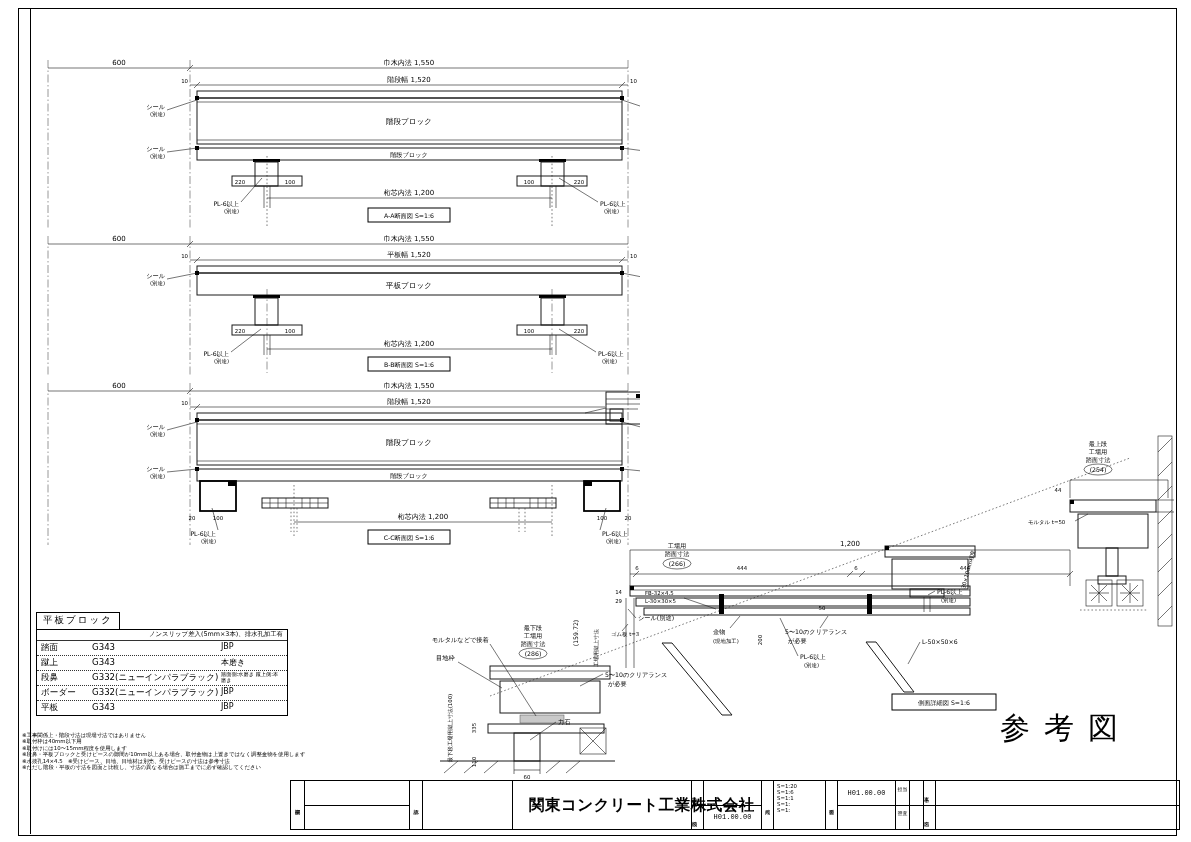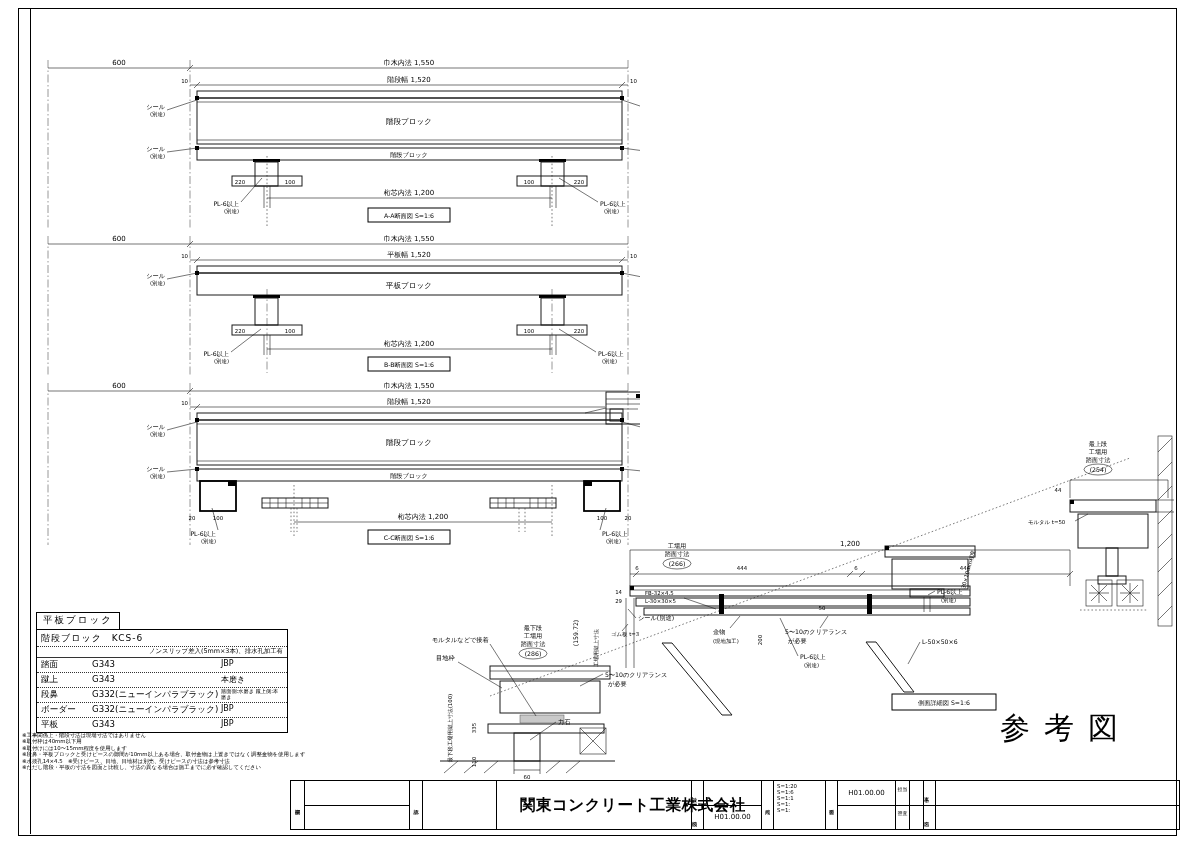--- a/index.html
+++ b/index.html
@@ -37,21 +37,21 @@
   .spec .c3.small{font-size:5.2px;line-height:5.6px;}
   .notes{left:22px;top:732px;width:330px;font-size:5.4px;line-height:6.4px;letter-spacing:0;}
   
   .tb{left:290px;top:780px;width:890px;height:50px;border:1px solid #000;box-sizing:border-box;}
   .tb .cell{position:absolute;border-left:1px solid #000;box-sizing:border-box;}
   .tb .hsplit{border-top:1px solid #000;position:absolute;left:0;width:100%;height:0;}
   .vlab{writing-mode:vertical-rl;text-orientation:upright;font-size:5.2px;line-height:1;display:flex;align-items:center;justify-content:center;letter-spacing:0;}
   .company{display:flex;align-items:center;gap:6px;font-size:15.5px;font-weight:bold;letter-spacing:.5px;white-space:nowrap;}
   .refbig{left:1000px;top:708px;font-size:30px;letter-spacing:14px;font-weight:500;}
   .tinytxt{font-size:5px;line-height:5.5px;text-align:center;}
-  .datecell{font-size:7px;display:flex;align-items:center;justify-content:center;}
+  .datecell{font-size:7px;display:flex;align-items:center;justify-content:center;font-family:Liberation Mono, monospace;}
   .scales{font-size:5.4px;line-height:6.1px;padding-left:3px;padding-top:2px;}
 </style>
 </head>
 <body>
 
 <div class="abs frame"></div>
 <div class="abs frame2"></div>
 
 <svg class="abs" style="left:40px;top:56px;" width="600" height="178" viewBox="0 0 600 178">
   <defs>
@@ -462,21 +462,20 @@
     <path class="l6" d="M173,246 L150,258"></path>
   </g>
 
   <rect class="capbox" x="462" y="266" width="104" height="16"></rect>
   <text class="t6" x="514" y="277">側面詳細図 S=1:6</text>
 </svg>
 
 <div class="abs spec">
   <div class="tab">平板ブロック</div>
   <div class="tbl">
-    <div class="prow">階段ブロック　KCS-6</div>
     <div class="srow">ノンスリップ差入(5mm×3本)、排水孔加工有</div>
     <div class="r">
       <span class="c1">踏面</span>
       <span class="c2">G343</span>
       <span class="c3">JBP</span>
     </div>
     <div class="r">
       <span class="c1">蹴上</span>
       <span class="c2">G343</span>
       <span class="c3">本磨き</span>
@@ -511,21 +510,21 @@
 <div class="abs refbig">参考図</div>
 
 <div class="abs tb">
   <div class="cell vlab" style="left:0;top:0;width:13px;height:48px;border-left:none;">記事欄</div>
   <div class="cell" style="left:13px;top:0;width:105px;height:48px;">
     <div class="hsplit" style="top:24px;"></div>
   </div>
   <div class="cell vlab" style="left:118px;top:0;width:13px;height:48px;">承認</div>
   <div class="cell" style="left:131px;top:0;width:74px;height:48px;"></div>
 
-  <div class="cell company" style="left:205px;top:0;width:195px;height:48px;padding-left:17px;">
+  <div class="cell company" style="left:221px;top:0;width:195px;height:48px;padding-left:10px;">
     <svg width="24" height="24" viewBox="0 0 24 24">
       <circle cx="12" cy="12" r="11" fill="#000"></circle>
       <text x="12" y="17" text-anchor="middle" font-size="14" font-weight="bold" fill="#fff">K</text>
     </svg>
     <span>関東コンクリート工業株式会社</span>
   </div>
 
   <div class="cell" style="left:400px;top:0;width:12px;height:48px;">
     <div class="vlab" style="height:24px;">設計</div>
     <div class="hsplit" style="top:24px;"></div>

